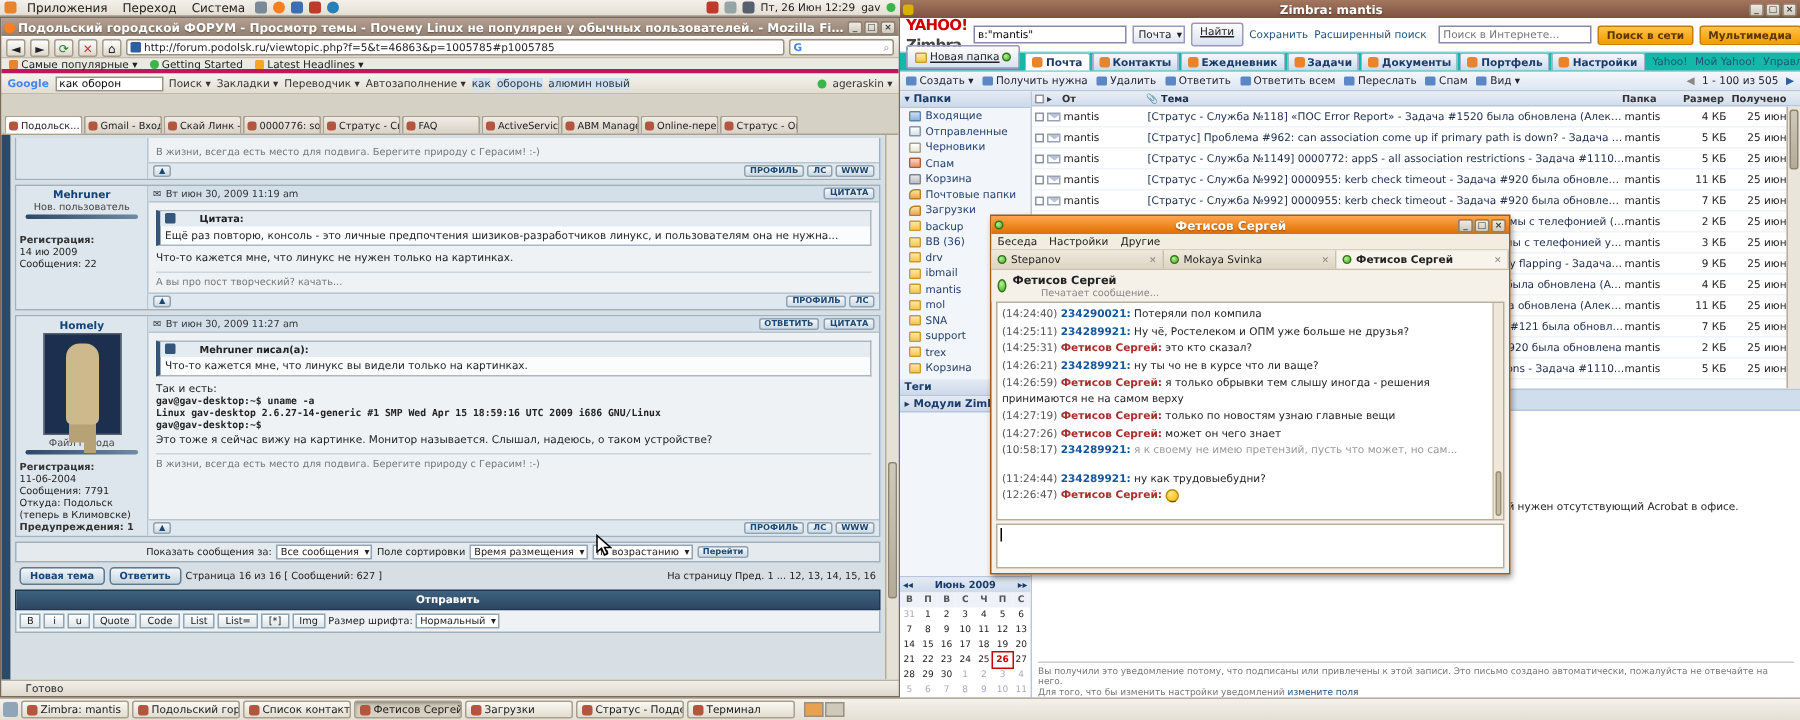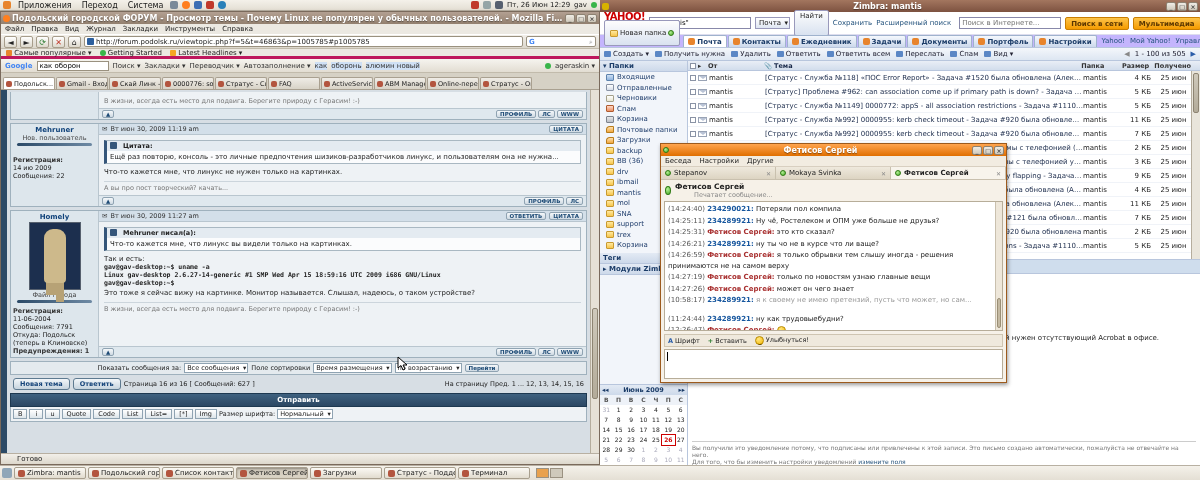--- a/index.html
+++ b/index.html
@@ -32,21 +32,21 @@
   #ff{left:0;top:11px;width:600px;height:454px;display:flex;flex-direction:column;}
   .ffmenu{height:10px;display:flex;gap:7px;align-items:center;padding:0 4px;font-size:7px;background:#ece9e2;}
   .ffnav{height:15px;display:flex;align-items:center;gap:3px;padding:0 3px;background:linear-gradient(#f2efe9,#dcd7cc);border-top:1px solid #fff;border-bottom:1px solid #c2bbac;}
   .navb{width:13px;height:12px;border:1px solid #a79d8b;border-radius:2px;background:linear-gradient(#fff,#ddd8cc);text-align:center;line-height:11px;font-size:8px;}
   .urlbox{flex:1;height:11px;background:#fff;border:1px solid #9a917f;border-radius:2px;display:flex;align-items:center;padding:0 2px;gap:2px;font-size:7px;overflow:hidden;white-space:nowrap;}
   .sbox{width:70px;height:11px;background:#fff;border:1px solid #9a917f;border-radius:2px;display:flex;align-items:center;font-size:7px;padding:0 2px;gap:2px;}
   .ffbook{height:10px;display:flex;align-items:center;gap:8px;padding:0 5px;font-size:7px;background:#ece9e2;border-bottom:3px solid #be185d;}
   .gtb{height:14px;display:flex;align-items:center;gap:4px;padding:0 4px;font-size:7px;background:linear-gradient(#f6f4ef,#e2ddd2);border-bottom:1px solid #c2bbac;}
   .gtb .ginput{width:72px;height:10px;border:1px solid #9a917f;background:#fff;font-size:7px;padding:0 2px;}
   .gtbtn{white-space:nowrap;color:#333;}
-  .fftabs{height:17px;display:flex;align-items:flex-end;gap:1px;background:#d6d1c5;padding:1px 2px 0;border-bottom:1px solid #a9a090;}
+  .fftabs{height:27px;display:flex;align-items:flex-end;gap:1px;background:#d6d1c5;padding:1px 2px 0;border-bottom:1px solid #a9a090;}
   .fftab{flex:0 0 52px;height:12px;background:linear-gradient(#efece6,#d8d3c7);border:1px solid #a9a090;border-bottom:none;border-radius:2px 2px 0 0;font-size:6.5px;display:flex;align-items:center;gap:2px;padding:0 2px;overflow:hidden;white-space:nowrap;}
   .fftab.active{background:#fff;}
   .fftab .pico{flex:0 0 6px;height:6px;}
   #ffcontent{flex:1;position:relative;background:#c9d2d9;border-left:6px solid #2c4a66;overflow:hidden;display:flex;}
   #forumpage{flex:1;background:#d7dee4;padding:2px 3px;overflow:hidden;font-size:7px;}
   .ffscroll{flex:0 0 9px;background:#e6e1d6;border-left:1px solid #b5ad9d;position:relative;}
   .ffscroll .thumb{position:absolute;left:1px;right:1px;top:60%;height:25%;background:linear-gradient(#cfc9bb,#b3ab99);border:1px solid #8d8472;border-radius:2px;}
   .ffstatus{height:11px;background:linear-gradient(#f2efe9,#ddd8cc);border-top:1px solid #b8b0a2;font-size:7px;display:flex;align-items:center;padding:0 16px;}
   
   .post{background:#eef2f5;border:1px solid #9fb1bd;margin-bottom:3px;display:flex;}
@@ -55,44 +55,44 @@
   .pleft .rank{text-align:center;color:#444;}
   .rankbar{height:3px;background:linear-gradient(90deg,#2b4a68,#6e8aa4);border-radius:2px;margin:1px 4px 2px;}
   .avatar{width:52px;height:68px;margin:1px auto;background:#1c2f4e;position:relative;border:1px solid #56606e;}
   .avatar::before{content:"";position:absolute;left:14px;top:6px;width:22px;height:54px;background:#cdb98b;border-radius:9px 9px 4px 4px;box-shadow:-4px 18px 0 -6px #b7a276,5px 26px 0 -7px #b7a276;}
   .pinfo b{color:#333;}
   .pmain{flex:1;display:flex;flex-direction:column;min-width:0;}
   .phead{background:#d3dfe9;border-bottom:1px solid #b9c6cf;display:flex;align-items:center;padding:1px 3px;gap:3px;font-size:6.5px;color:#333;}
   .pbtn{background:linear-gradient(#f5f8fa,#cfdae3);border:1px solid #8fa3b2;border-radius:2px;padding:0 3px;font-size:5.5px;font-weight:bold;color:#1c4a75;white-space:nowrap;}
   .pbody{padding:3px 5px;font-size:7px;color:#222;}
   .quote{border:1px solid #a9b8c2;background:#fbfcfd;margin:2px 0 4px;border-left:3px solid #35567a;}
-  .quote .qh{font-weight:bold;background:#e4ebf1;padding:1px 3px;font-size:6.5px;display:flex;gap:6px;align-items:flex-start;}
+  .quote .qh{font-weight:bold;background:#e4ebf1;padding:1px 3px;font-size:6.5px;display:flex;gap:16px;align-items:flex-start;}
   .quote .qb{padding:2px 3px;}
   .sig{color:#777;font-size:6.5px;margin-top:5px;border-top:1px solid #ccd5dc;padding-top:2px;}
   .pfoot{background:#dfe8ee;border-top:1px solid #b9c6cf;display:flex;align-items:center;gap:2px;padding:1px 3px;margin-top:auto;}
   .mono{font-family:"DejaVu Sans Mono",monospace;font-weight:bold;font-size:6.5px;}
   .fbar{background:#e4eaee;border:1px solid #9fb1bd;display:flex;align-items:center;gap:3px;padding:1px 3px;font-size:6.5px;margin-bottom:2px;}
   .fsel{background:#fff;border:1px solid #8fa3b2;padding:0 8px 0 2px;position:relative;white-space:nowrap;}
   .fsel::after{content:"▾";position:absolute;right:1px;top:0;}
   .bigbtn{background:linear-gradient(#f2f6f9,#c7d4de);border:1px solid #5e7a90;border-radius:3px;padding:1px 6px;font-weight:bold;color:#17457a;font-size:6.5px;white-space:nowrap;}
   .sendhdr{background:linear-gradient(#3f617f,#2b4763);color:#fff;font-weight:bold;text-align:center;padding:2px;border:1px solid #1d3síst14;border:1px solid #1d3850;font-size:7px;}
   .bbrow{display:flex;gap:2px;align-items:center;padding:2px;background:#eef2f5;border:1px solid #9fb1bd;border-top:none;font-size:6.5px;}
   .bbb{border:1px solid #8fa3b2;background:linear-gradient(#fff,#dde5ea);padding:0 4px;min-width:14px;text-align:center;}
   
   #zw{left:600px;top:0;width:600px;height:480px;border:none;box-shadow:none;display:flex;flex-direction:column;background:#fff;}
   .zhead{height:23px;background:#fff;display:flex;align-items:center;gap:4px;padding:0 4px;border-bottom:1px solid #dde;}
   .ylogo{font-weight:bold;font-size:11px;color:#c00;letter-spacing:-.5px;}
   .ylogo span{color:#444;font-size:10px;}
   .zsearch{width:120px;height:12px;border:1px solid #88a;font-size:7px;padding:0 2px;}
   .zscope{height:12px;border:1px solid #99b;background:linear-gradient(#fff,#dfe6f2);padding:0 8px 0 3px;font-size:7px;position:relative;line-height:11px;}
   .zscope::after{content:"▾";position:absolute;right:1px;}
-  .zbtn{height:26px;border:1px solid #99b;background:linear-gradient(#fdfdfd,#d9e2f0);padding:0 5px;font-size:7px;line-height:11px;border-radius:2px;white-space:nowrap;}
+  .zbtn{height:16px;border:1px solid #99b;background:linear-gradient(#fdfdfd,#d9e2f0);padding:0 5px;font-size:7px;line-height:11px;border-radius:2px;white-space:nowrap;text-decoration:underline;}
   .zlink{color:#23527c;font-size:7px;white-space:nowrap;}
   .obtn{height:13px;background:linear-gradient(#fdc349,#f59b00);border:1px solid #c97d00;border-radius:2px;font-size:7px;font-weight:bold;color:#5a3600;padding:0 5px;line-height:12px;white-space:nowrap;}
-  .ztabs{height:13px;background:#c4b5fd;display:flex;align-items:flex-end;gap:1px;padding:0 2px;border-bottom:1px solid #b8c6dd;}
+  .ztabs{height:13px;background:#14b8a6;display:flex;align-items:flex-end;gap:1px;padding:0 2px;border-bottom:1px solid #b8c6dd;}
   .ztab{height:12px;background:linear-gradient(#f5f8fd,#ccd9ec);border:1px solid #9fb2cd;border-bottom:none;border-radius:2px 2px 0 0;font-size:7px;display:flex;align-items:center;gap:2px;padding:0 4px;color:#1b3c68;font-weight:bold;white-space:nowrap;}
   .ztab.active{background:#fff;}
   .ztab .pico{width:7px;height:7px;}
   .ztoolbar{height:13px;background:linear-gradient(#f4f7fb,#dde6f2);border-bottom:1px solid #b8c6dd;display:flex;align-items:center;gap:5px;padding:0 4px;font-size:7px;color:#223;}
   .ztb{display:flex;align-items:center;gap:2px;white-space:nowrap;}
   .zbody{flex:1;display:flex;min-height:0;}
   .zsidebar{flex:0 0 88px;background:#f2f5fa;border-right:1px solid #b8c6dd;display:flex;flex-direction:column;font-size:7px;overflow:hidden;}
   .zsh{background:linear-gradient(#e3eaf4,#cdd9ea);border-bottom:1px solid #b8c6dd;font-weight:bold;padding:1px 3px;color:#1b3c68;}
   .fitem{display:flex;align-items:center;gap:3px;padding:0 2px 0 6px;height:10.5px;color:#23406e;white-space:nowrap;overflow:hidden;}
   .fico{width:8px;height:7px;background:linear-gradient(#ffe9a0,#f7c64e);border:1px solid #c89a30;border-radius:1px;flex:0 0 8px;}
@@ -105,21 +105,21 @@
   .zmail{flex:1;display:flex;flex-direction:column;min-width:0;position:relative;}
   .mcols{height:10px;background:linear-gradient(#e9eef6,#d2ddec);border-bottom:1px solid #b8c6dd;display:flex;align-items:center;font-size:6.5px;color:#333;font-weight:bold;}
   .mrow{height:14px;display:flex;align-items:center;font-size:7px;border-bottom:1px solid #f0f3f8;color:#222;}
   .cbox{width:6px;height:6px;border:1px solid #8a93a5;background:#fff;margin:0 2px;}
   .envico{width:9px;height:6px;background:#fff;border:1px solid #99a3b5;position:relative;margin-right:2px;flex:0 0 9px;}
   .envico::before{content:"";position:absolute;left:0;top:0;border-left:4px solid transparent;border-right:4px solid transparent;border-top:3px solid #b9c3d5;}
   .c-from{flex:0 0 56px;overflow:hidden;white-space:nowrap;}
   .c-sub{flex:1;overflow:hidden;white-space:nowrap;text-overflow:ellipsis;color:#1a2a4a;}
   .c-fold{flex:0 0 40px;overflow:hidden;white-space:nowrap;}
   .c-size{flex:0 0 30px;text-align:right;padding-right:2px;}
-  .c-date{flex:0 0 38px;text-align:center;padding-left:3px;}
+  .c-date{flex:0 0 38px;text-align:right;padding-left:3px;}
   .zread{border-top:1px solid #b8c6dd;display:flex;flex-direction:column;flex:0 0 206px;background:#fff;min-height:0;}
   .rsubj{background:#cfdded;border-bottom:1px solid #b8c6dd;font-weight:bold;font-size:7.5px;padding:2px 4px;color:#12294a;display:flex;gap:3px;}
   .rmeta{padding:2px 4px 0 10px;font-size:7px;color:#222;}
   .rmeta div{margin-bottom:1px;}
   .rbody{padding:3px 4px 0 6px;font-size:7px;color:#222;flex:1;overflow:hidden;}
   .rbody p{margin-bottom:2px;}
   .rfoot{border-top:1px solid #ccc;margin:3px 4px 0;padding-top:2px;font-size:6px;color:#777;}
   .rfoot .lnk{color:#23527c;}
   .zscroll{position:absolute;right:0;top:0;bottom:0;width:9px;background:#e9e5db;border-left:1px solid #b5ad9d;}
   .zscroll .thumb{position:absolute;left:1px;right:1px;top:2px;height:40px;background:linear-gradient(#cfc9bb,#b3ab99);border:1px solid #8d8472;border-radius:2px;}
@@ -188,29 +188,20 @@
   <div class="win" id="ff">
     <div class="tbar inact">
       <span class="pico" style="background:#ff7f1f;border-radius:50%;width:7px;height:7px"></span>
       <span class="ttl">Подольский городской ФОРУМ - Просмотр темы - Почему Linux не популярен у обычных пользователей. - Mozilla Firefox</span>
       <span class="wbtns">
         <span class="wbtn">_</span>
         <span class="wbtn">□</span>
         <span class="wbtn">×</span>
       </span>
     </div>
-    <div class="ffmenu">
-      <span class="mi">Файл</span>
-        <span class="mi">Правка</span>
-        <span class="mi">Вид</span>
-        <span class="mi">Журнал</span>
-        <span class="mi">Закладки</span>
-        <span class="mi">Инструменты</span>
-        <span class="mi">Справка</span>
-    </div>
     <div class="ffnav">
       <span class="navb">◄</span>
       <span class="navb">►</span>
       <span class="navb" style="color:#2e7d32">⟳</span>
       <span class="navb" style="color:#c0392b">✕</span>
       <span class="navb">⌂</span>
       <span class="urlbox">
         <span class="tinyico" style="background:#2c5f9e"></span>
         <span>http://forum.podolsk.ru/viewtopic.php?f=5&amp;t=46863&amp;p=1005785#p1005785</span>
       </span>
@@ -991,25 +982,20 @@
         <div class="cmsg peer smiley-row">
           <span class="t">(12:26:47)</span>
           <span class="n">Фетисов Сергей:</span>
           <span class="x"><span class="smiley"></span></span>
         </div>
 
       <div class="clogscroll">
           <i></i>
         </div>
     </div>
-    <div class="ctoolbar">
-      <span><span style="color:#2b5da8;font-weight:bold">A</span> <span>Шрифт</span></span>
-      <span><span style="color:#2e7d32;font-weight:bold">+</span> <span>Вставить</span></span>
-      <span><span class="smiley"></span> <span>Улыбнуться!</span></span>
-    </div>
     <div class="cinput"><span class="caret"></span></div>
   </div>
 
   <div class="gpanel" id="botpanel">
     <span class="pico" style="background:#8fa6b8;width:10px;height:10px"></span>
     <span class="tasks" style="display:flex;gap:2px">
 
         <span class="task t-zimbra">
           <span class="pico" style="background:#b3553f"></span>
           <span>Zimbra: mantis</span>

